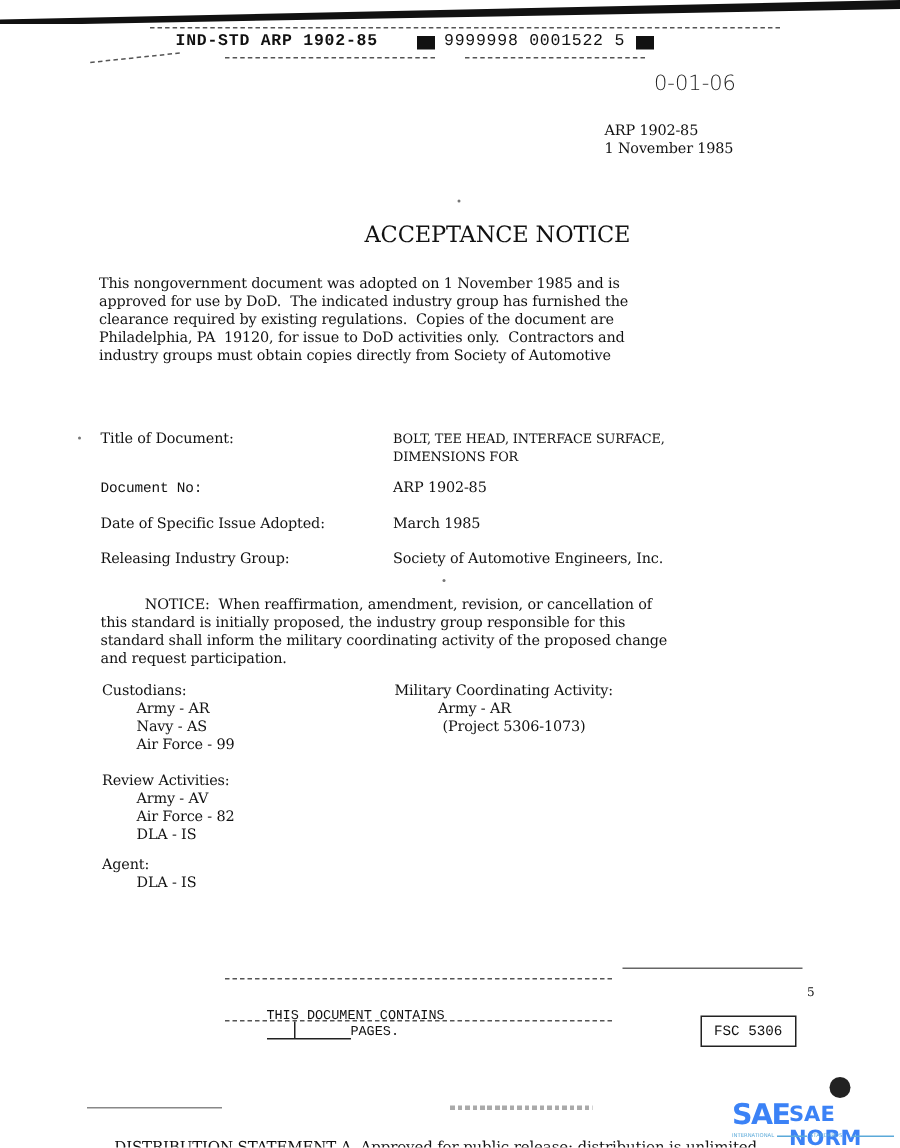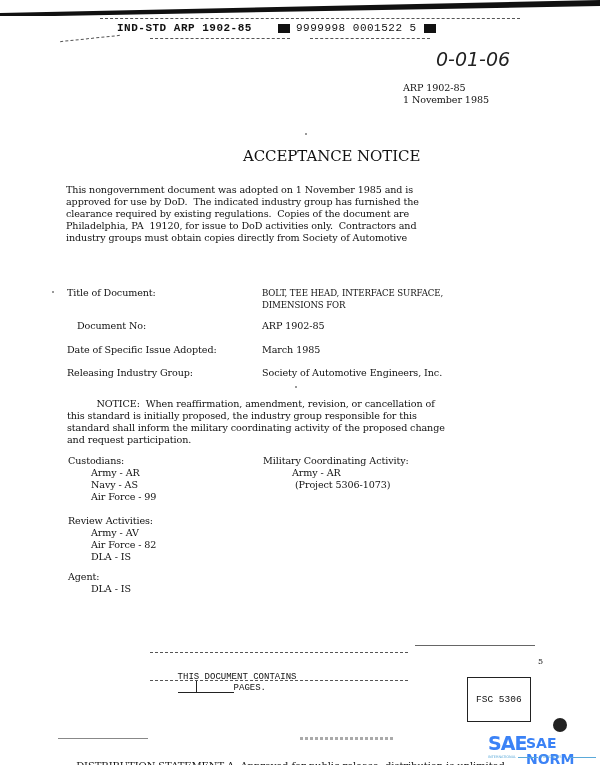--- a/index.html
+++ b/index.html
@@ -5,24 +5,24 @@
     html, body { margin:0; padding:0; background:#ffffff; }
     body { width:600px; height:765px; position:relative; overflow:hidden;
       font-family:"DejaVu Serif", "Liberation Serif", serif; color:#111; }
     .abs { position:absolute; }
     .mono { font-family:"Liberation Mono", "DejaVu Sans Mono", monospace; }
     .top-bar { left:0; top:0; width:600px; height:0; }
     .top-bar svg { position:absolute; left:0; top:0; }
     .hdr-text { font-size:11px; letter-spacing:0.5px; white-space:pre; }
     .blk { display:inline-block; width:12px; height:9px; background:#111; vertical-align:middle; }
     .body-text { font-size:9.6px; line-height:12px; white-space:pre; letter-spacing:-0.1px; }
-    .handwrite { font-family:"DejaVu Sans", sans-serif; font-size:19px; font-style:italic; font-weight:300; color:#222; }
+    .handwrite { font-family:"DejaVu Sans", sans-serif; font-size:14px; font-weight:300; color:#222; }
     .rule { position:absolute; height:1px; background:#333; }
     .dash { position:absolute; height:0; border-top:1px dashed #555; }
-    .box-fsc { border:1.5px solid #222; padding:16px 8px; font-size:9.5px; }
+    .box-fsc { border:1.5px solid #222; padding:4px 8px; font-size:9.5px; }
     .pages-line { display:inline-block; width:56px; border-bottom:1px solid #222; position:relative; height:10px; vertical-align:bottom; }
     .pages-line::after { content:""; position:absolute; left:18px; top:-1px; width:1.5px; height:11px; background:#222; }
     .underline { text-decoration:underline; }
     .logo-sae { font-family:"DejaVu Sans", sans-serif; font-weight:bold; color:#3b82f6; }
     .speck { position:absolute; width:2px; height:2px; background:#777; border-radius:1px; }
   </style>
 </head>
 <body>
 
 <div class="abs top-bar">
@@ -54,21 +54,21 @@
   <div class="body-text">approved for use by DoD.  The indicated industry group has furnished the</div>
   <div class="body-text">clearance required by existing regulations.  Copies of the document are</div>
   <div class="body-text">Philadelphia, PA  19120, for issue to DoD activities only.  Contractors and</div>
   <div class="body-text">industry groups must obtain copies directly from Society of Automotive</div>
 </div>
 
 <div class="abs body-text" style="left:67px;top:287px;">Title of Document:</div>
 <div class="abs body-text" style="left:262px;top:287px;font-size:8.6px;">BOLT, TEE HEAD, INTERFACE SURFACE,
 DIMENSIONS FOR</div>
 
-<div class="abs body-text" style="left:77px;top:320px;">Document No:</div>
+<div class="abs body-text" style="left:67px;top:320px;font-family:Liberation Mono, monospace;">Document No:</div>
 <div class="abs body-text" style="left:262px;top:320px;">ARP 1902-85</div>
 
 <div class="abs body-text" style="left:67px;top:344px;">Date of Specific Issue Adopted:</div>
 <div class="abs body-text" style="left:262px;top:344px;">March 1985</div>
 
 <div class="abs body-text" style="left:67px;top:367px;">Releasing Industry Group:</div>
 <div class="abs body-text" style="left:262px;top:367px;">Society of Automotive Engineers, Inc.</div>
 
 <div class="abs" style="left:67px;top:398px;">
   <div class="body-text">          NOTICE:  When reaffirmation, amendment, revision, or cancellation of</div>

